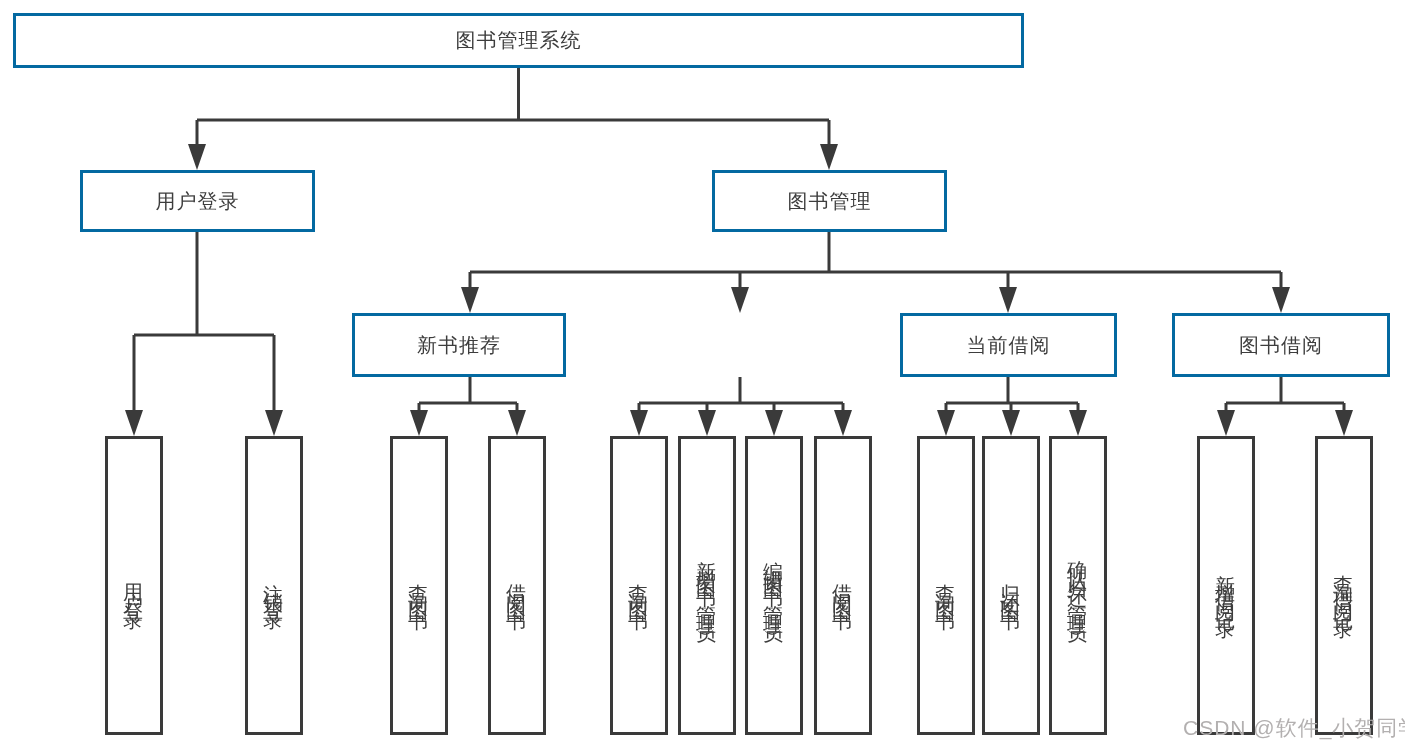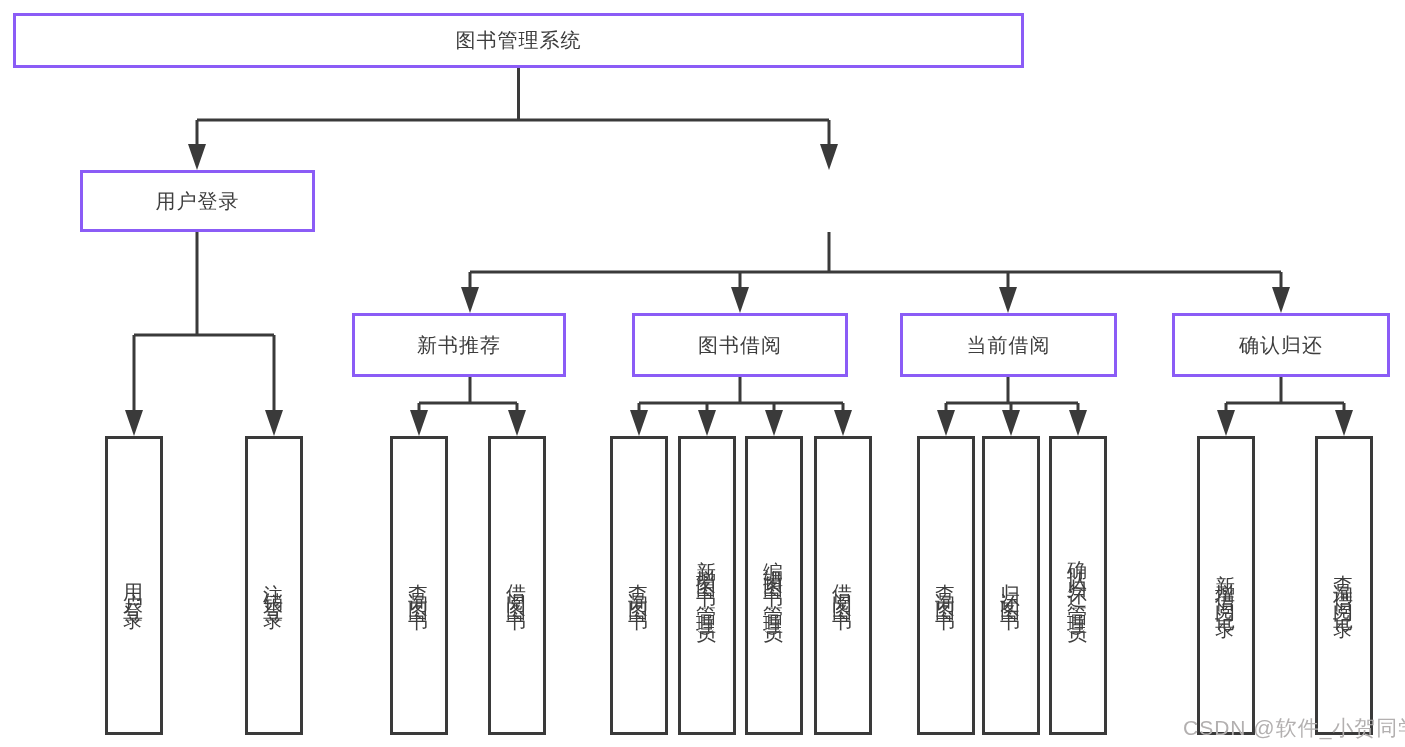--- a/index.html
+++ b/index.html
@@ -18,21 +18,21 @@
   .connectors {
     position: absolute;
     left: 0;
     top: 0;
     pointer-events: none;
   }
   .hbox {
     position: absolute;
     box-sizing: border-box;
     background: #ffffff;
-    border: 3px solid #8b5cf6;
+    border: 3px solid #0369a1;
     display: flex;
     align-items: center;
     justify-content: center;
     font-size: 20px;
     color: #3d3d3d;
     letter-spacing: 1px;
     z-index: 2;
   }
   .vbox {
     position: absolute;
@@ -98,25 +98,25 @@
       <polygon points="1011,436 1002,410 1020,410"></polygon>
       <polygon points="1078,436 1069,410 1087,410"></polygon>
       <polygon points="1226,436 1217,410 1235,410"></polygon>
       <polygon points="1344,436 1335,410 1353,410"></polygon>
     </g>
   </svg>
 
   <div class="hbox" style="left:13px;top:13px;width:1011px;height:55px;">图书管理系统</div>
 
   <div class="hbox" style="left:80px;top:170px;width:235px;height:62px;">用户登录</div>
+  <div class="hbox" style="left:712px;top:170px;width:235px;height:62px;">图书管理</div>
 
   <div class="hbox" style="left:352px;top:313px;width:214px;height:64px;">新书推荐</div>
-  <div class="hbox" style="left:632px;top:313px;width:216px;height:64px;">图书借阅</div>
   <div class="hbox" style="left:900px;top:313px;width:217px;height:64px;text-align:right;">当前借阅</div>
-  <div class="hbox" style="left:1172px;top:313px;width:218px;height:64px;">确认归还</div>
+  <div class="hbox" style="left:1172px;top:313px;width:218px;height:64px;">图书借阅</div>
 
   <div class="vbox" style="left:105px;">
     <span class="vtext">用户登录</span>
   </div>
   <div class="vbox" style="left:245px;">
     <span class="vtext">注销登录</span>
   </div>
 
   <div class="vbox" style="left:390px;">
     <span class="vtext">查询图书</span>

